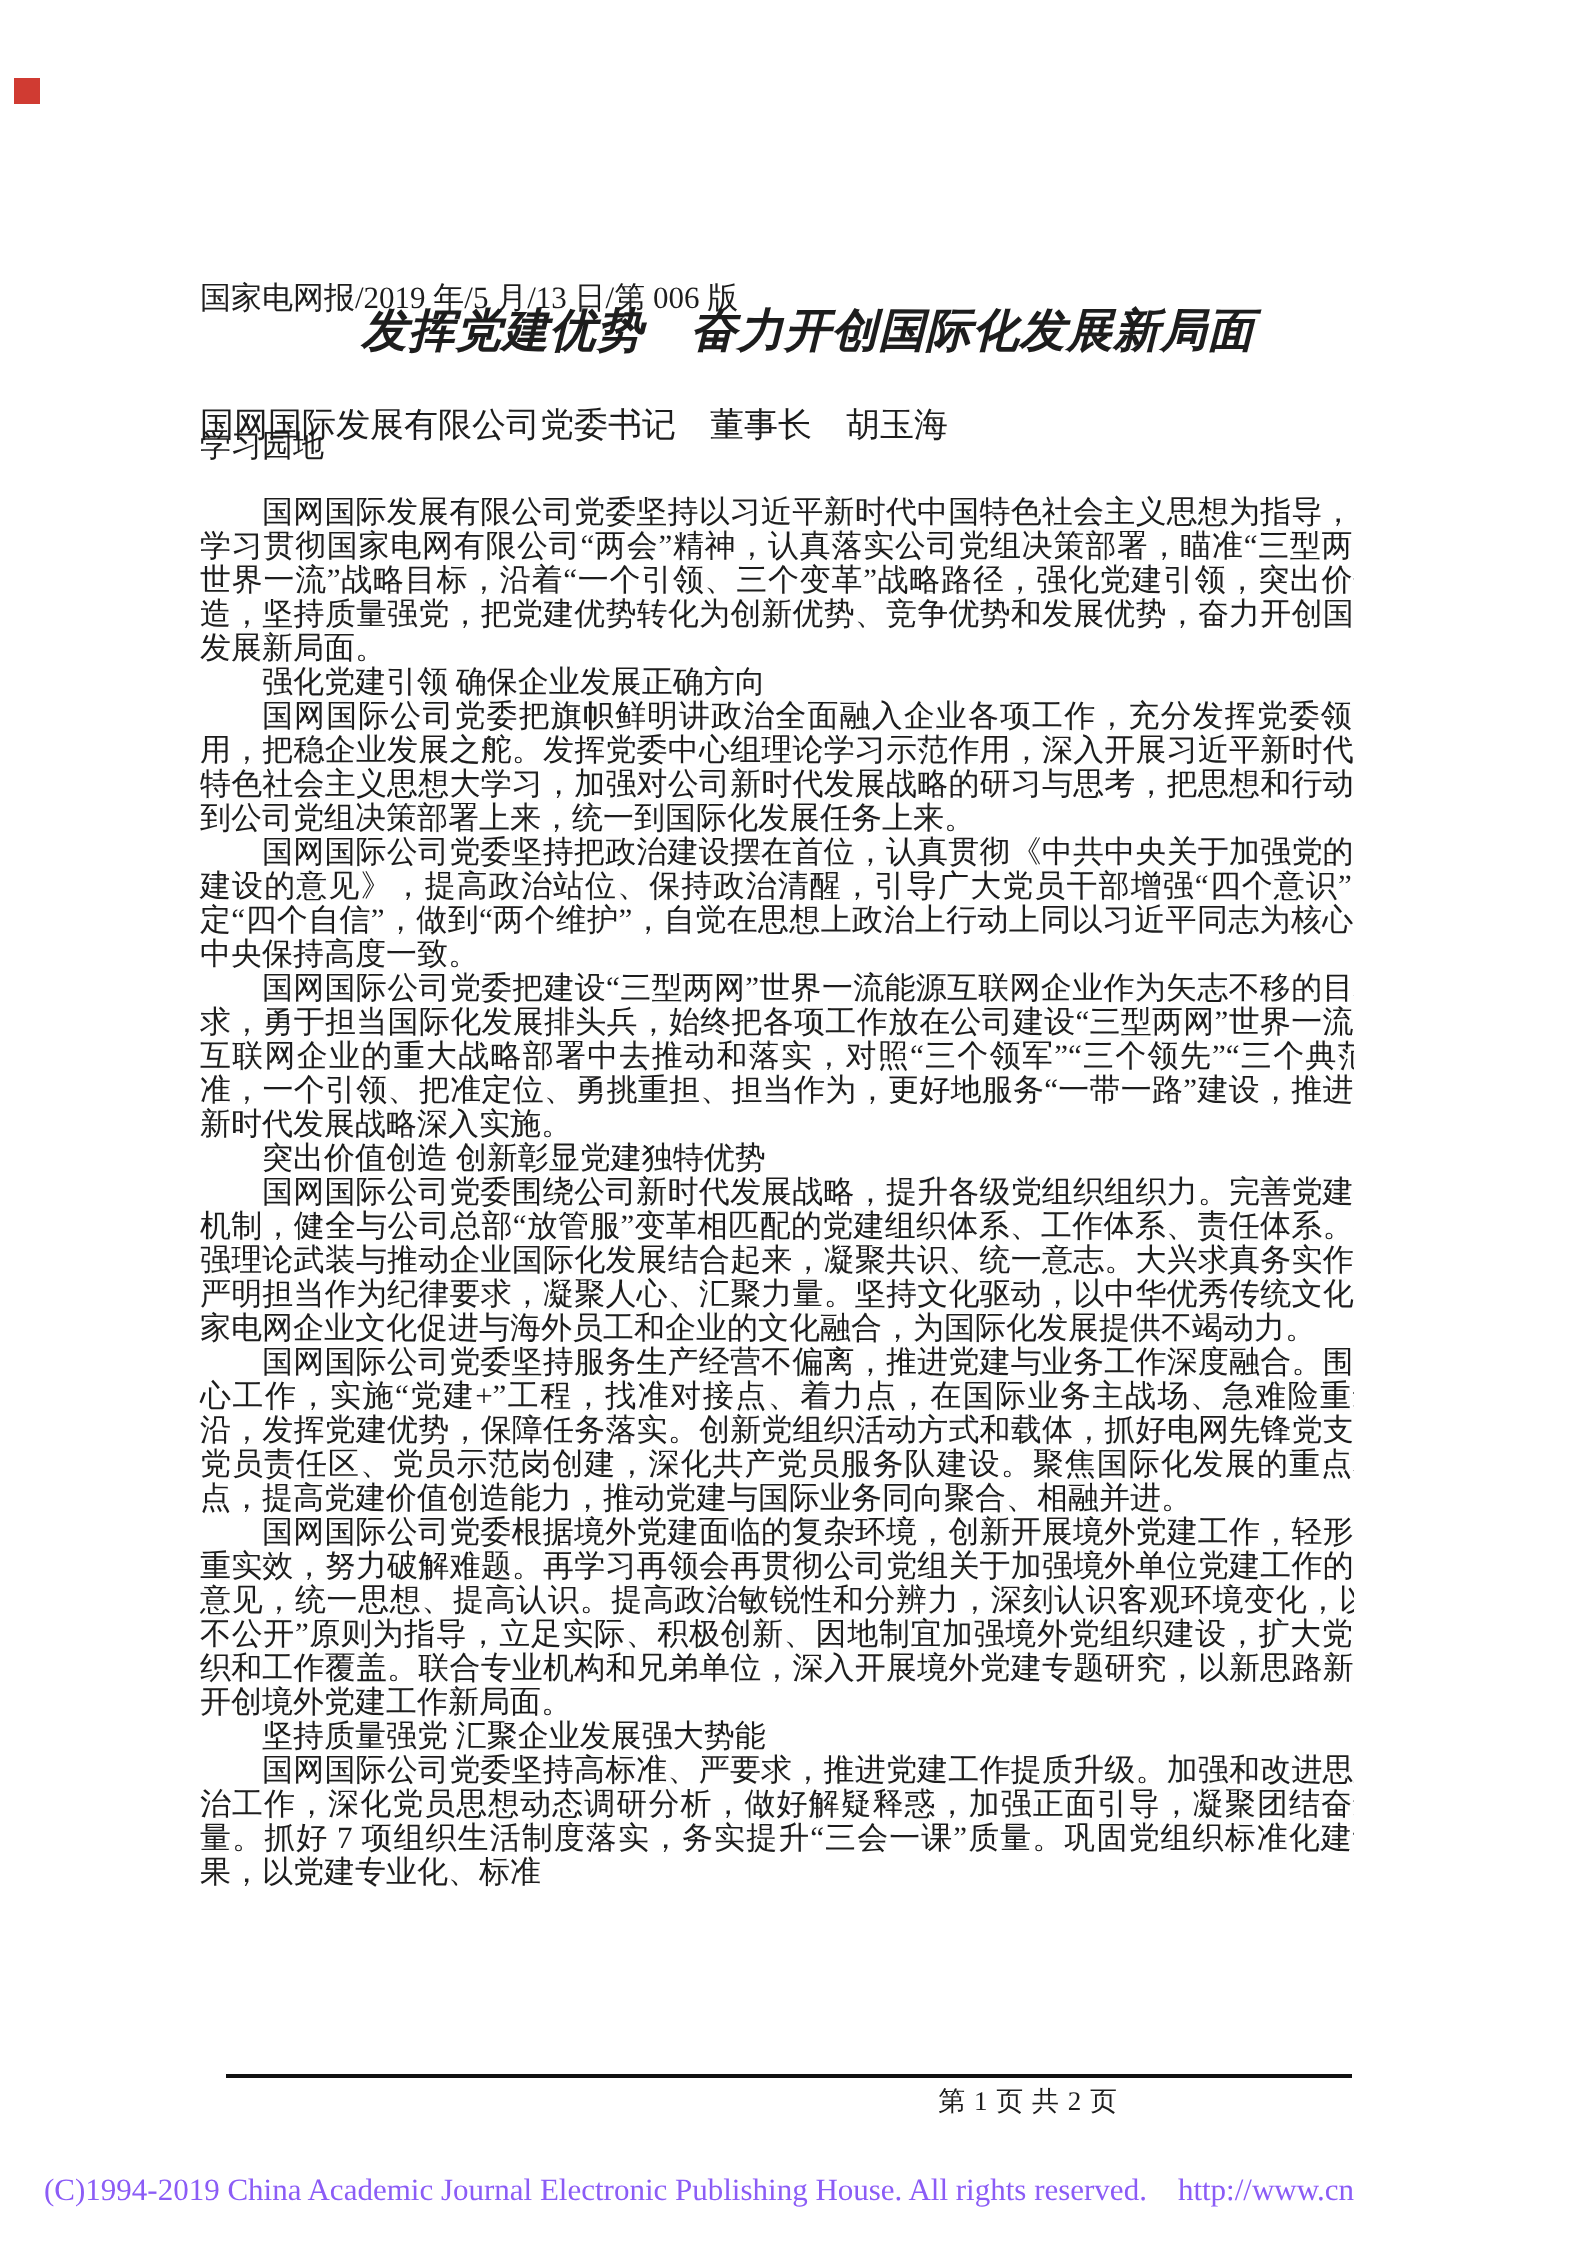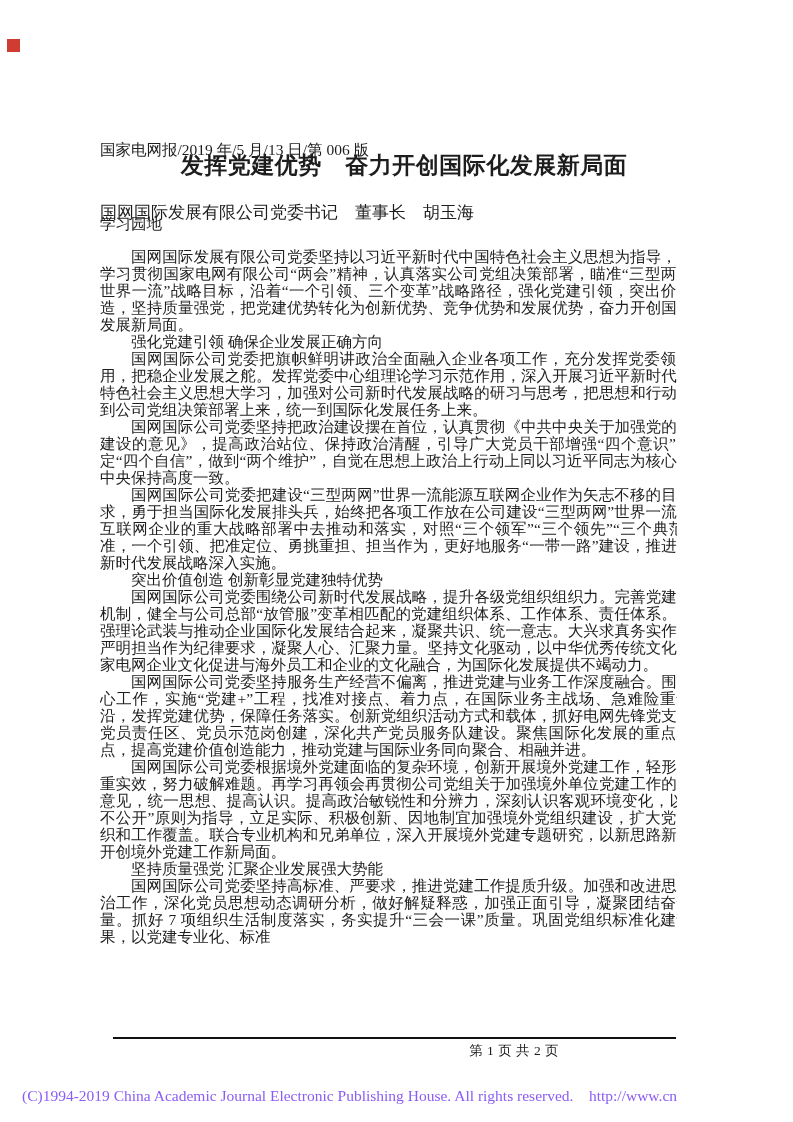--- a/index.html
+++ b/index.html
@@ -39,20 +39,21 @@
   .title {
     position: absolute;
     left: 100px;
     top: 150px;
     width: 608px;
     margin: 0;
     text-align: center;
     font-size: 23px;
     font-weight: bold;
     letter-spacing: 0.5px;
+    font-style: italic;
   }
   .byline {
     position: absolute;
     left: 100px;
     top: 201px;
     width: 608px;
     text-align: left;
     font-size: 17px;
   }
   .article {

